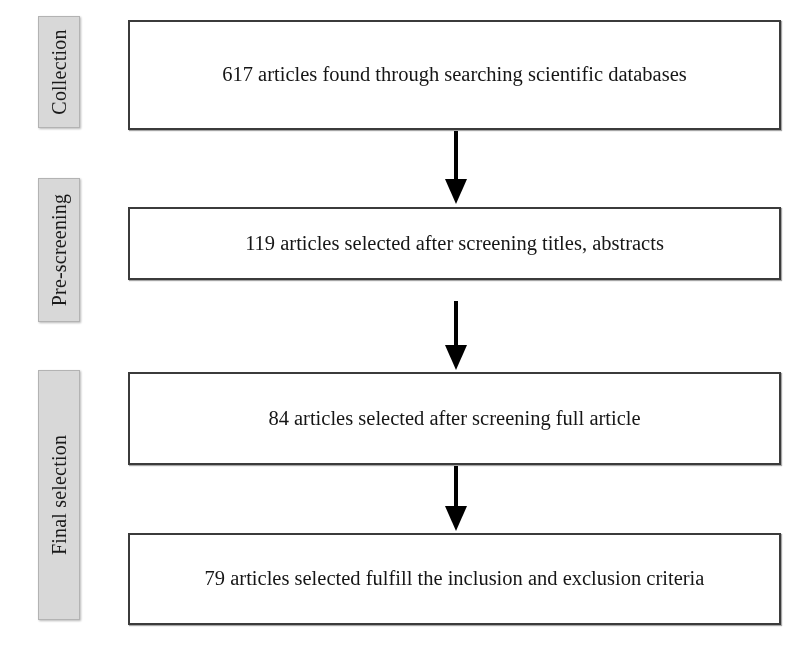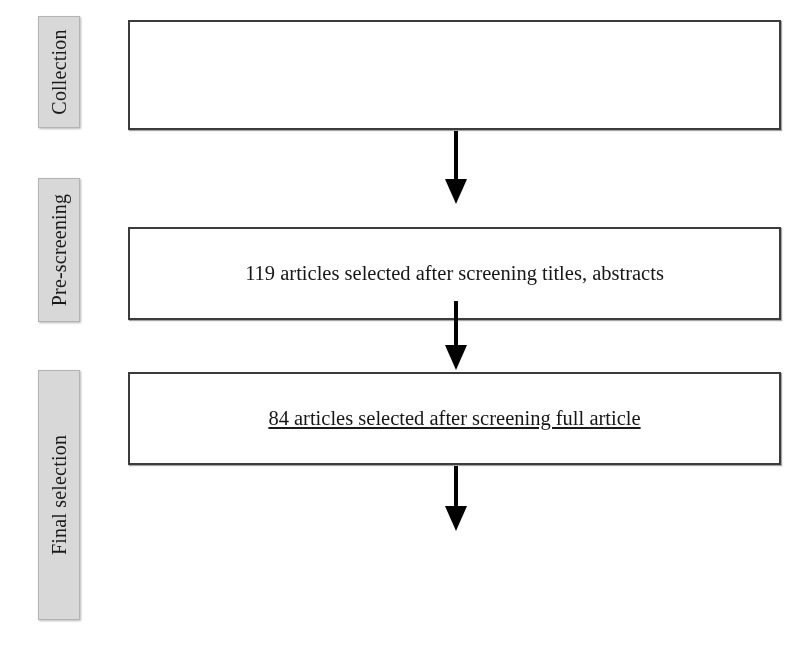--- a/index.html
+++ b/index.html
@@ -63,22 +63,22 @@
     justify-content: center;
     text-align: center;
   }
   .flow-box .box-text {
     font-size: 20.5px;
     line-height: 1.42;
     padding: 0 14px;
     color: #161616;
   }
   #box-collection  { top: 20px;  height: 110px; }
-  #box-prescreen   { top: 207px; height: 93px; margin-top: 20px; }
-  #box-fulltext    { top: 372px; height: 93px; text-decoration: underline; }
+  #box-prescreen   { top: 207px; height: 73px; }
+  #box-fulltext    { top: 372px; height: 93px; }
   #box-final       { top: 533px; height: 92px; }
 
   
   .arrow {
     position: absolute;
     left: 443px;
     width: 26px;
   }
   #arrow-1 { top: 131px; height: 74px; }
   #arrow-2 { top: 301px; height: 70px; }
@@ -97,21 +97,21 @@
   <div class="stage-label" id="stage-prescreening">
     <span class="vtext">Pre-screening</span>
   </div>
 
   <div class="stage-label" id="stage-finalselection">
     <span class="vtext">Final selection</span>
   </div>
 
   <div class="flow-box" id="box-collection">
     <div class="box-text">
-      <br>
+      <span>617 articles found through searching scientific databases</span><br>
     </div>
   </div>
 
   <div class="arrow" id="arrow-1">
     <svg viewBox="0 0 26 74" preserveAspectRatio="none" aria-hidden="true">
       <rect x="11" y="0" width="4" height="52" fill="#000000"></rect>
       <polygon points="2,48 24,48 13,73" fill="#000000"></polygon>
     </svg>
   </div>
 
@@ -130,14 +130,17 @@
     <div class="box-text">84 articles selected after screening full article</div>
   </div>
 
   <div class="arrow" id="arrow-3">
     <svg viewBox="0 0 26 66" preserveAspectRatio="none" aria-hidden="true">
       <rect x="11" y="0" width="4" height="44" fill="#000000"></rect>
       <polygon points="2,40 24,40 13,65" fill="#000000"></polygon>
     </svg>
   </div>
 
+  <div class="flow-box" id="box-final">
+    <div class="box-text">79 articles selected fulfill the inclusion and exclusion criteria</div>
+  </div>
 
 </div>
 
 </body></html>

